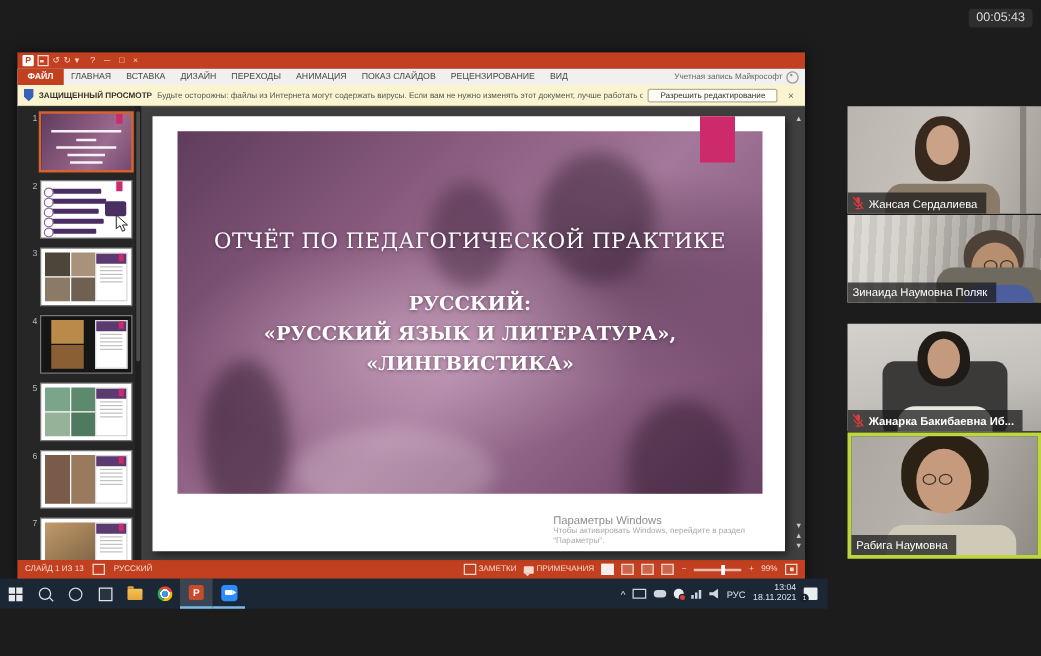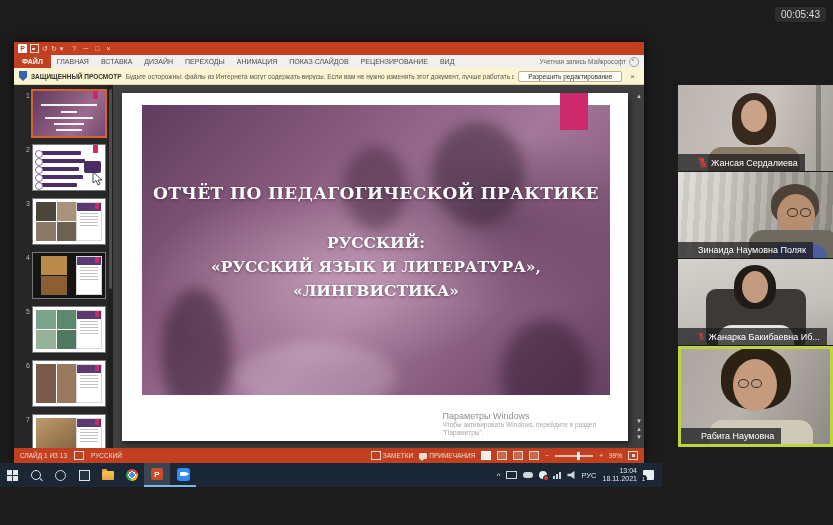--- a/index.html
+++ b/index.html
@@ -86,21 +86,21 @@
       radial-gradient(ellipse 45% 40% at 78% 40%, rgba(70,38,66,.45), transparent 75%),
       linear-gradient(135deg,#5f3c5d 0%,#8a5c7f 32%,#a4789a 55%,#7c5174 84%,#674263 100%);}
   .blob{position:absolute;border-radius:50%;filter:blur(7px);}
   .b1{left:43%;top:14%;width:64px;height:84px;background:rgba(42,22,42,.38);}
   .b2{left:62%;top:6%;width:92px;height:104px;background:rgba(36,18,36,.42);}
   .b3{left:4%;bottom:-8%;width:70px;height:130px;background:rgba(30,14,30,.45);}
   .b4{right:4%;bottom:-12%;width:90px;height:110px;background:rgba(32,16,32,.4);}
   .b5{left:20%;bottom:-6%;width:160px;height:70px;background:rgba(250,240,248,.22);}
   .accent-rect{position:absolute;right:40px;top:0;width:28px;height:37px;background:#cc2a6a;}
   .slide-title{position:absolute;left:0;right:0;top:78px;text-align:center;color:#fff;
-               font-family:"DejaVu Serif",serif;font-weight:bold;font-size:17px;letter-spacing:.4px;
+               font-family:"DejaVu Serif",serif;font-weight:normal;font-size:17px;letter-spacing:.4px;
                text-shadow:0 1px 3px rgba(40,15,40,.5);}
   .slide-sub{position:absolute;left:0;right:0;top:126px;text-align:center;color:#fff;
              font-family:"DejaVu Serif",serif;font-weight:bold;font-size:15.5px;line-height:24px;
              text-shadow:0 1px 3px rgba(40,15,40,.5);}
   .watermark{position:absolute;right:32px;bottom:4px;color:#9b9b9b;}
   .wm1{font-size:9px;color:#8e8e8e;}
   .wm2{font-size:6.5px;color:#a8a8a8;line-height:8px;}
   .vscroll{position:absolute;right:1px;top:8px;bottom:8px;width:8px;display:flex;
            flex-direction:column;align-items:center;color:#c8c8c8;font-size:6px;}
   .vs-bot{margin-top:auto;display:flex;flex-direction:column;gap:2px;align-items:center;}
@@ -161,34 +161,34 @@
   .t-lang{font-size:7.5px;}
   .t-clock{text-align:right;font-size:7px;line-height:8.5px;}
   .t-notif{width:11px;height:10px;background:#e8edf2;border-radius:1px;position:relative;}
   .t-notif .badge{position:absolute;left:-3px;bottom:-2px;width:7px;height:7px;border-radius:50%;
                   background:#16202b;color:#fff;font-size:5px;display:flex;align-items:center;
                   justify-content:center;}
 
   
   .pt{position:absolute;left:678px;width:155px;overflow:hidden;background:#444;box-sizing:border-box;}
   .pt1{top:85px;height:86px;background:linear-gradient(105deg,#bab6af 0%,#c9c5be 55%,#a39f98 100%);}
-  .pt2{top:172px;height:86px;background:
+  .pt2{top:172px;height:70px;background:
        repeating-linear-gradient(93deg,rgba(255,255,255,.12) 0 6px,rgba(0,0,0,.05) 6px 12px),
        linear-gradient(100deg,#dcd9d3 0%,#cfcbc5 30%,#a49f99 62%,#8f8a84 100%); text-align: center;}
-  .pt3{top:259px;height:86px;background:linear-gradient(170deg,#d4d1cc 0%,#c3c0bb 60%,#a9a6a1 100%);}
+  .pt3{top:259px;height:86px;background:linear-gradient(170deg,#d4d1cc 0%,#c3c0bb 60%,#a9a6a1 100%);font-weight:bold;}
   .pt4{top:346px;height:101px;border:3px solid #bdd63f;
        background:linear-gradient(115deg,#aba69f 0%,#b7b2ab 45%,#8f8a83 100%);}
   .pframe{position:absolute;right:12px;top:0;bottom:0;width:5px;background:rgba(90,85,80,.5);}
   .hair{position:absolute;border-radius:48% 48% 42% 42%;}
   .face{position:absolute;border-radius:50%;}
   .torso{position:absolute;border-radius:14px 14px 0 0;}
   .glasses{position:absolute;display:flex;gap:2px;align-items:center;}
   .glasses i{width:9px;height:7px;border:1.4px solid #3a332c;border-radius:50%;display:block;}
   .pname{position:absolute;left:0;bottom:0;background:rgba(28,28,28,.75);color:#fff;font-size:9px;
-         padding:3px 7px 3px 20px;display:flex;align-items:center;gap:4px;max-width:96%;
+         padding:3px 7px 3px 4px;display:flex;align-items:center;gap:4px;max-width:96%;
          white-space:nowrap;overflow:hidden;box-sizing:border-box;}
   .pt4 .pname{left:0;bottom:0;}
 </style>
 </head>
 <body>
 
 <div class="screen">
 
   <div class="timer">00:05:43</div>
 

